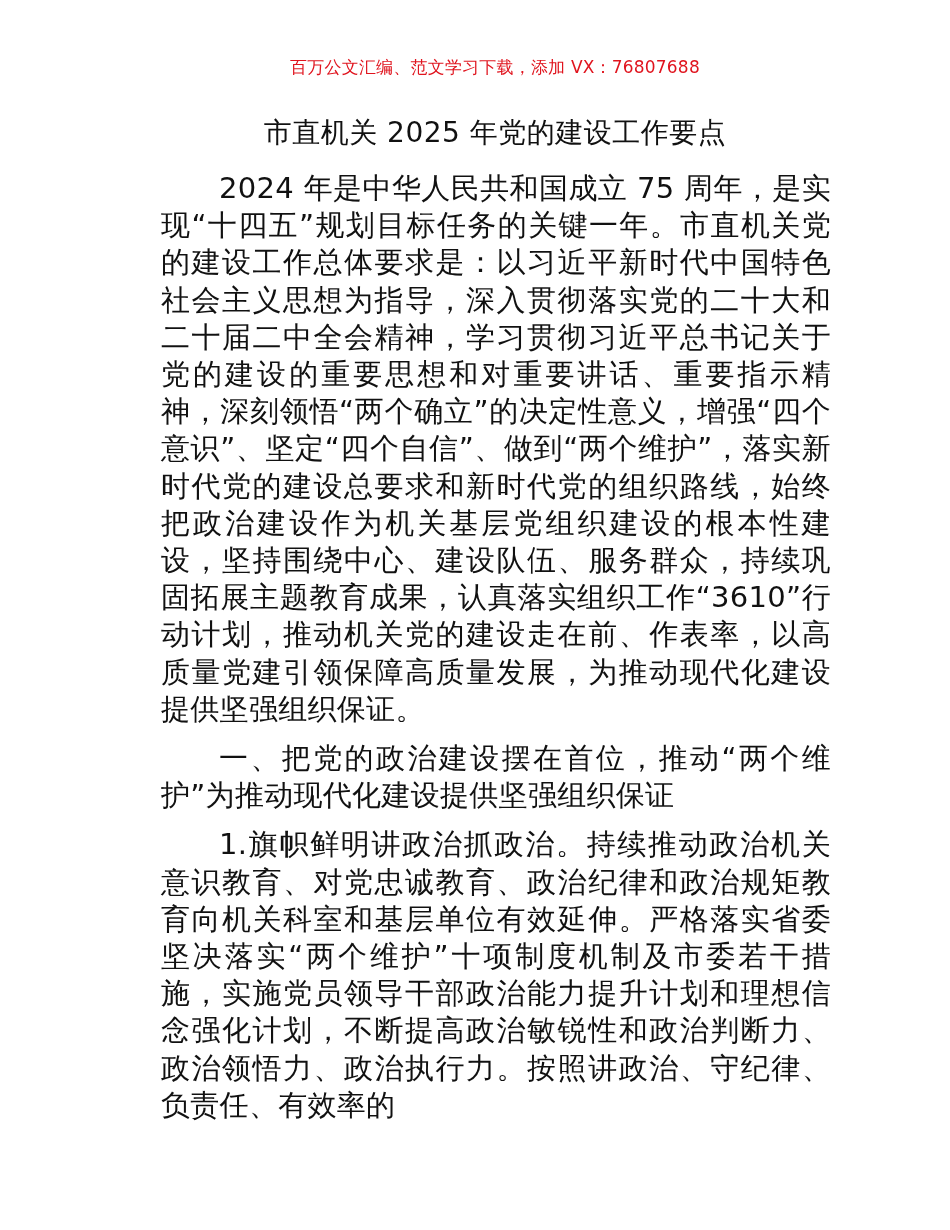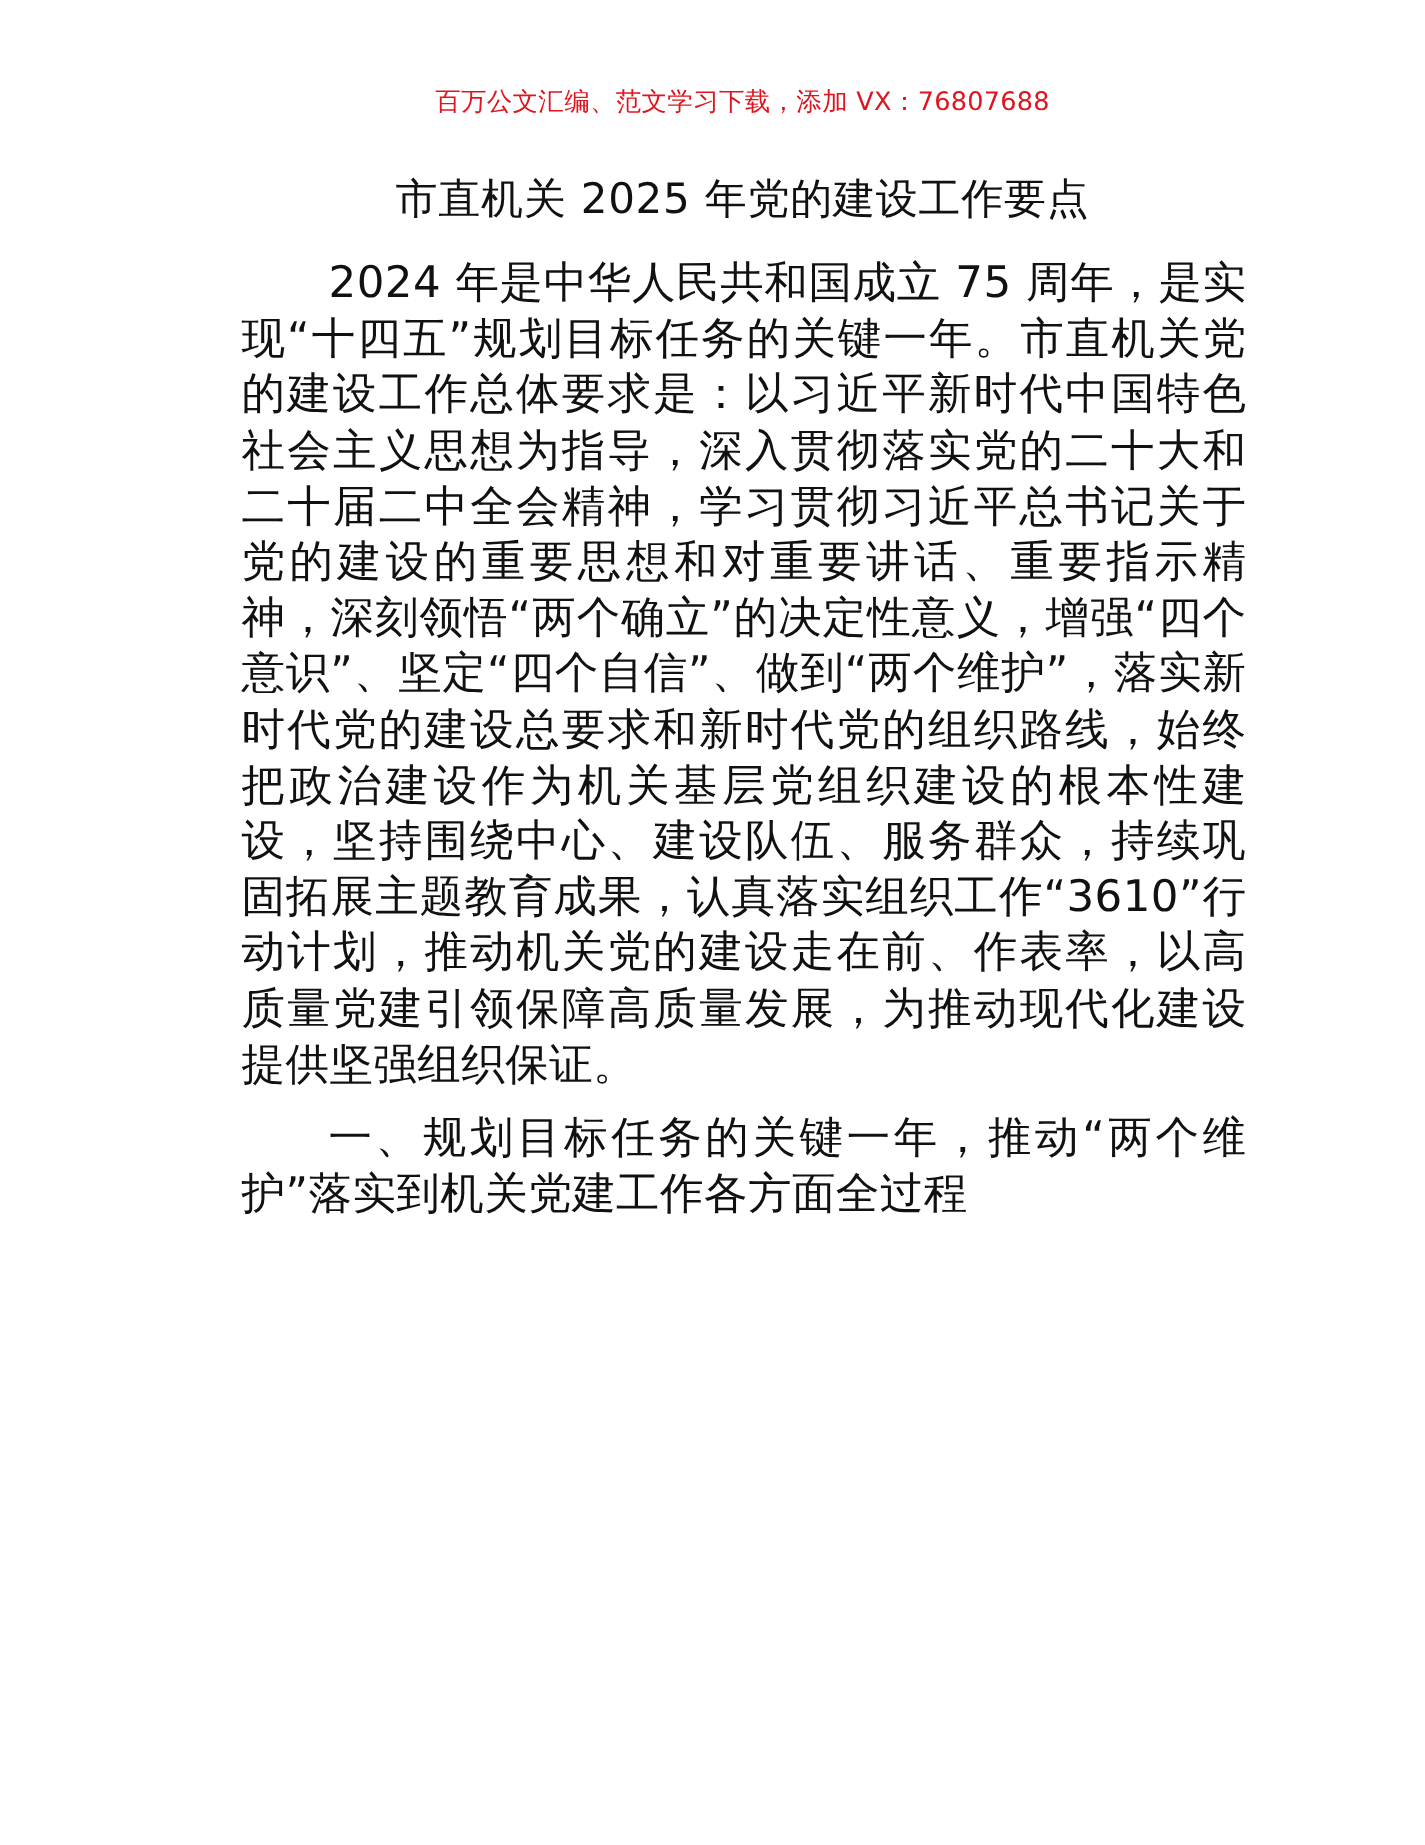--- a/index.html
+++ b/index.html
@@ -17,15 +17,16 @@
     .para.item { margin-top: 12px; }
   </style>
 </head>
 <body>
 
 <div class="page">
   <div class="header-note">百万公文汇编、范文学习下载，添加 VX：76807688</div>
   <div class="doc-title">市直机关 2025 年党的建设工作要点</div>
   <div class="body-text">
     <p class="para">2024 年是中华人民共和国成立 75 周年，是实现“十四五”规划目标任务的关键一年。市直机关党的建设工作总体要求是：以习近平新时代中国特色社会主义思想为指导，深入贯彻落实党的二十大和二十届二中全会精神，学习贯彻习近平总书记关于党的建设的重要思想和对重要讲话、重要指示精神，深刻领悟“两个确立”的决定性意义，增强“四个意识”、坚定“四个自信”、做到“两个维护”，落实新时代党的建设总要求和新时代党的组织路线，始终把政治建设作为机关基层党组织建设的根本性建设，坚持围绕中心、建设队伍、服务群众，持续巩固拓展主题教育成果，认真落实组织工作“3610”行动计划，推动机关党的建设走在前、作表率，以高质量党建引领保障高质量发展，为推动现代化建设提供坚强组织保证。</p>
-    <p class="para section">一、规划目标任务的关键一年，推动“两个维护”落实到机关党建工作各方面全过程</p>
+    <p class="para section">一、把党的政治建设摆在首位，推动“两个维护”为推动现代化建设提供坚强组织保证</p>
+    <p class="para item">1.旗帜鲜明讲政治抓政治。持续推动政治机关意识教育、对党忠诚教育、政治纪律和政治规矩教育向机关科室和基层单位有效延伸。严格落实省委坚决落实“两个维护”十项制度机制及市委若干措施，实施党员领导干部政治能力提升计划和理想信念强化计划，不断提高政治敏锐性和政治判断力、政治领悟力、政治执行力。按照讲政治、守纪律、负责任、有效率的</p>
   </div>
 </div>
 
 </body></html>

